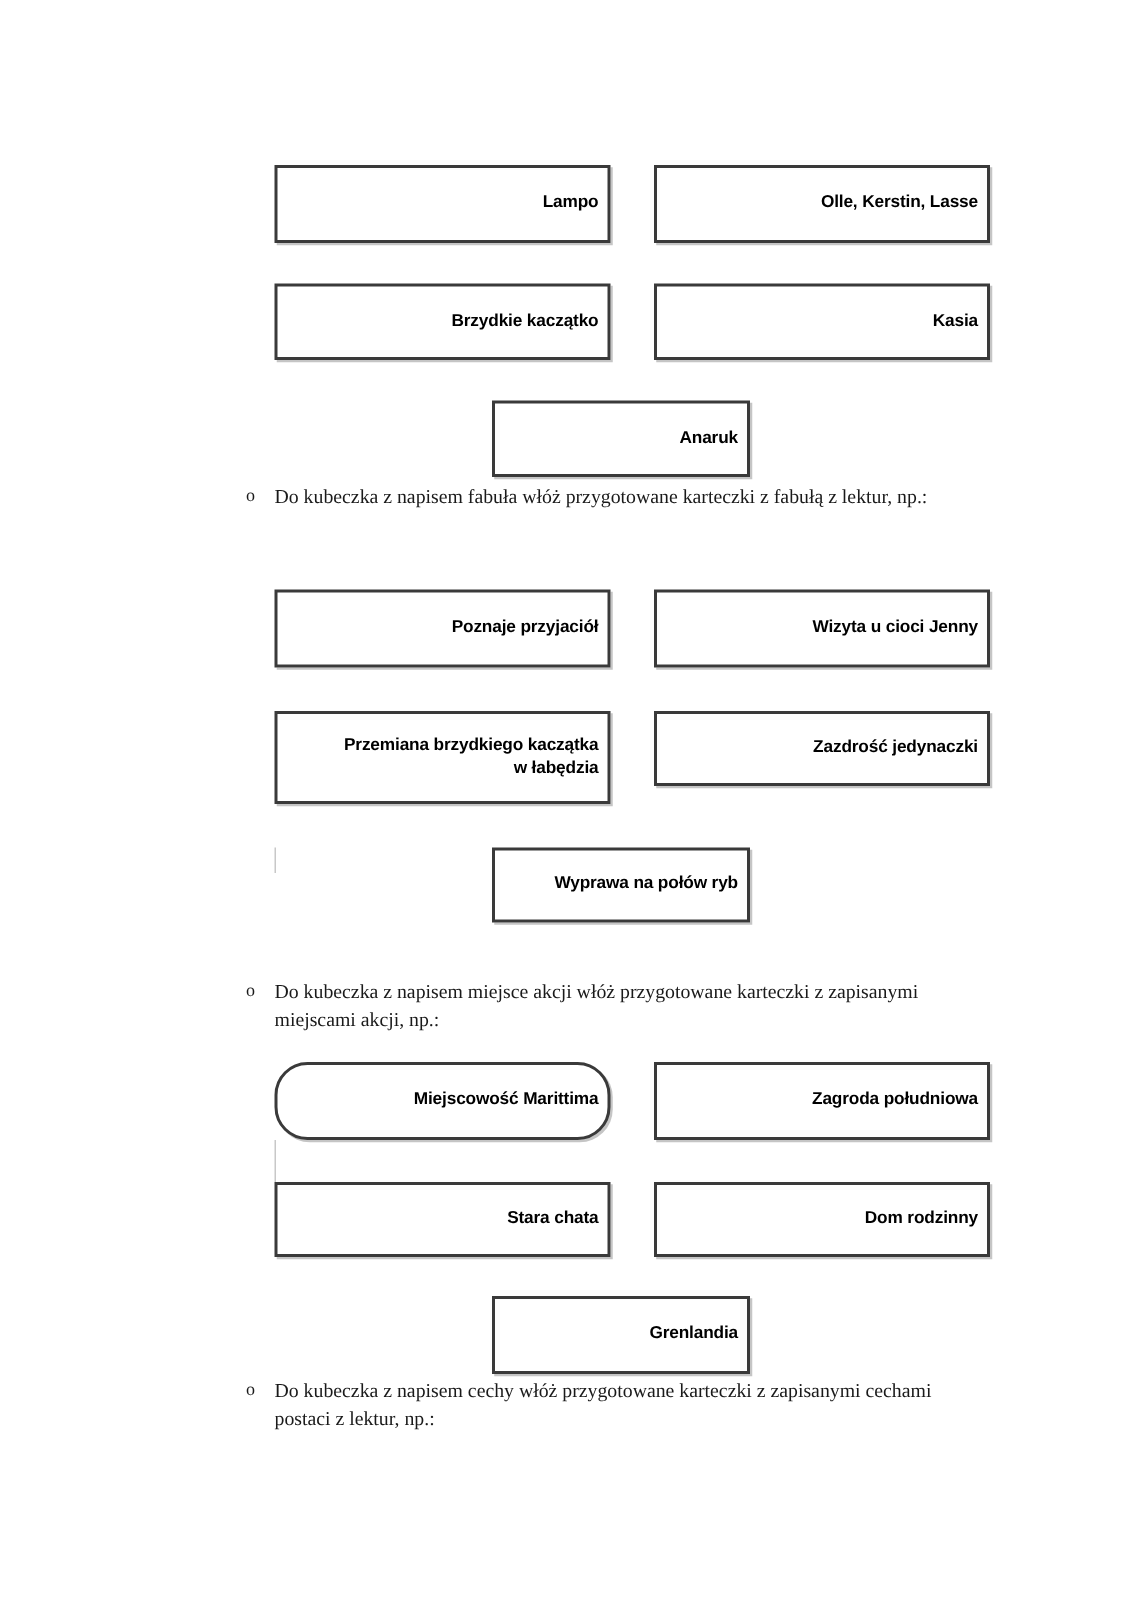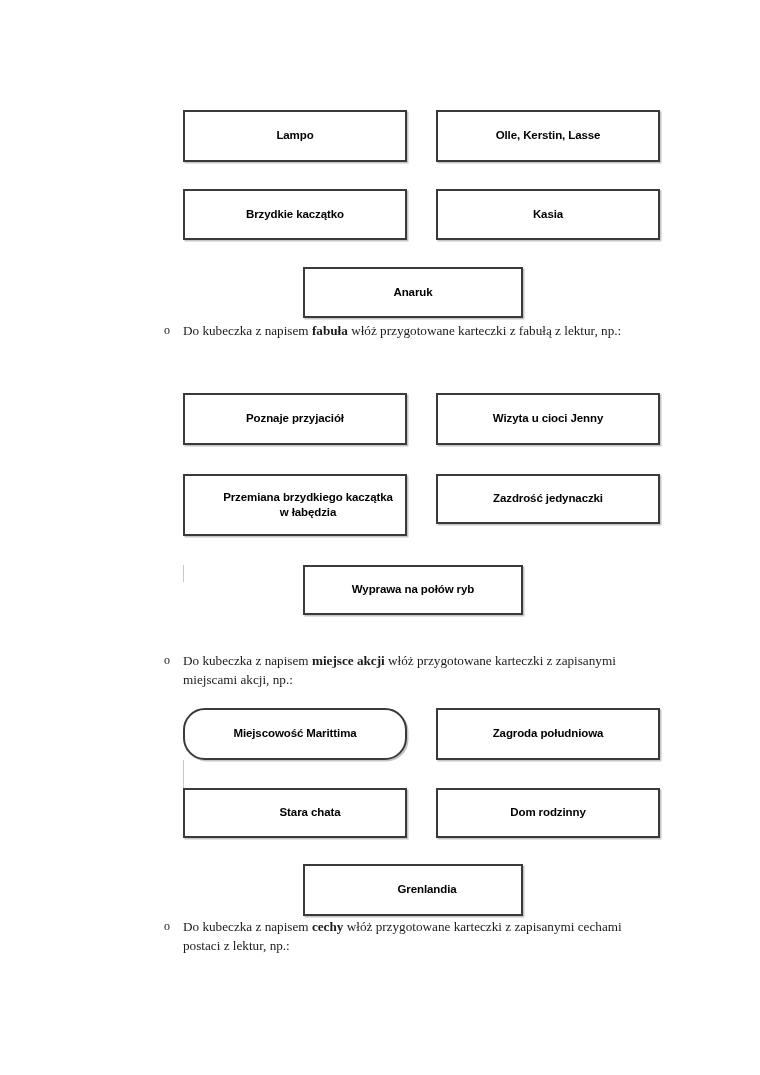--- a/index.html
+++ b/index.html
@@ -19,33 +19,33 @@
   .box{
     position:absolute;
     box-sizing:border-box;
     border:2px solid #3a3a3a;
     background:#ffffff;
     font-family:"Liberation Sans", sans-serif;
     font-weight:bold;
     font-size:11.5px;
     color:#000000;
     letter-spacing:-0.1px;
-    text-align:center;
+    text-align:right;
     display:flex;
     align-items:center;
     justify-content:center;
     line-height:1.32;
     box-shadow:1.5px 1.5px 0 rgba(150,150,150,0.55);
   }
   .box span{display:block; width:100%; padding:0 6px; box-sizing:border-box;}
 
   
   .col-l{left:183px; width:224px;}
   .col-r{left:436px; width:224px;}
-  .col-c{left:303px; width:220px;}
+  .col-c{left:328px; width:172px;}
 
   
   .artifact{
     position:absolute;
     background:#c8c8c8;
     width:1px;
   }
 
   
   .para{
@@ -61,21 +61,21 @@
     position:absolute;
     left:0; top:0;
     width:19px;
     font-size:12px;
     color:#1a1a1a;
   }
   .para .ptext{
     display:block;
     margin-left:19px;
   }
-  .para b{font-weight:bold;}
+  .para b{font-weight:normal;}
 </style>
 </head>
 <body>
 
 <div class="page">
 
   <div class="group" style="top:0;">
     <div class="box col-l" style="top:110px;height:52px;">
       <span>Lampo</span>
     </div>

